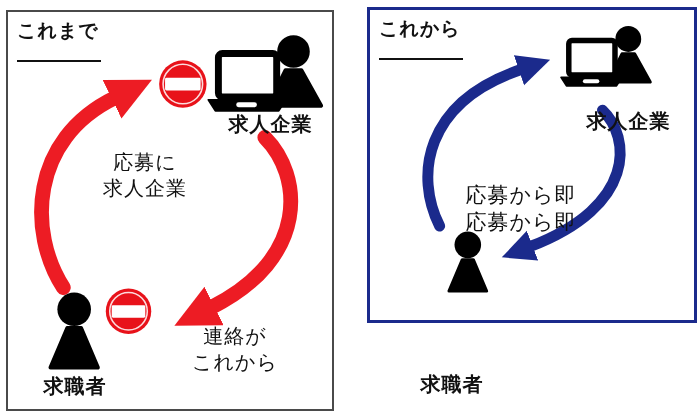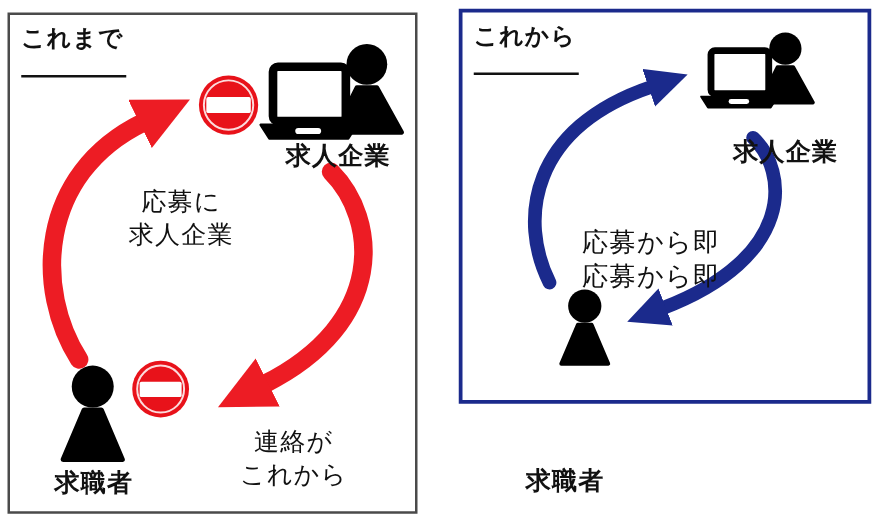--- a/index.html
+++ b/index.html
@@ -63,21 +63,21 @@
 
     <div class="panel-title">これまで</div>
 
     <div class="label" style="left:200px;top:99px;width:125px;">求人企業</div>
     <div class="label" style="left:12px;top:361px;width:110px;">求職者</div>
 
     <div class="note" style="left:47px;top:121px;width:180px;margin-top:16px;">
       <div>応募に</div>
       <div>求人企業</div>
     </div>
-    <div class="note" style="left:147px;top:329px;width:160px;">
+    <div class="note" style="left:147px;top:313px;width:160px;font-family:Liberation Mono, monospace;">
       <div>連絡が</div>
       <div>これから</div>
     </div>
   </div>
 
   <div class="panel panel-after">
     <svg class="diagram" viewBox="0 0 324 396">
       <defs>
         <marker id="arrow-blue" markerWidth="3.2" markerHeight="3.2" refX="0.2" refY="1.45" orient="auto" markerUnits="strokeWidth">
           <path d="M0,0 L3,1.45 L0,2.9 Z" fill="#1b2a8c"></path>

